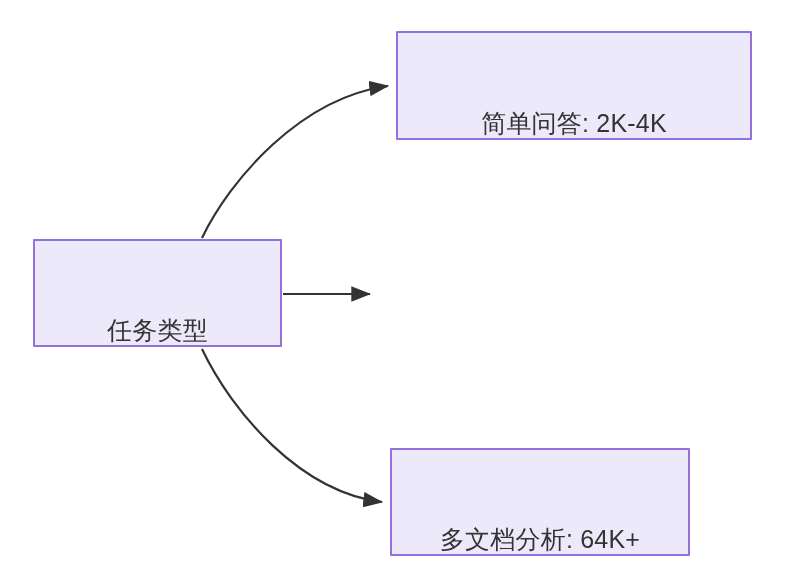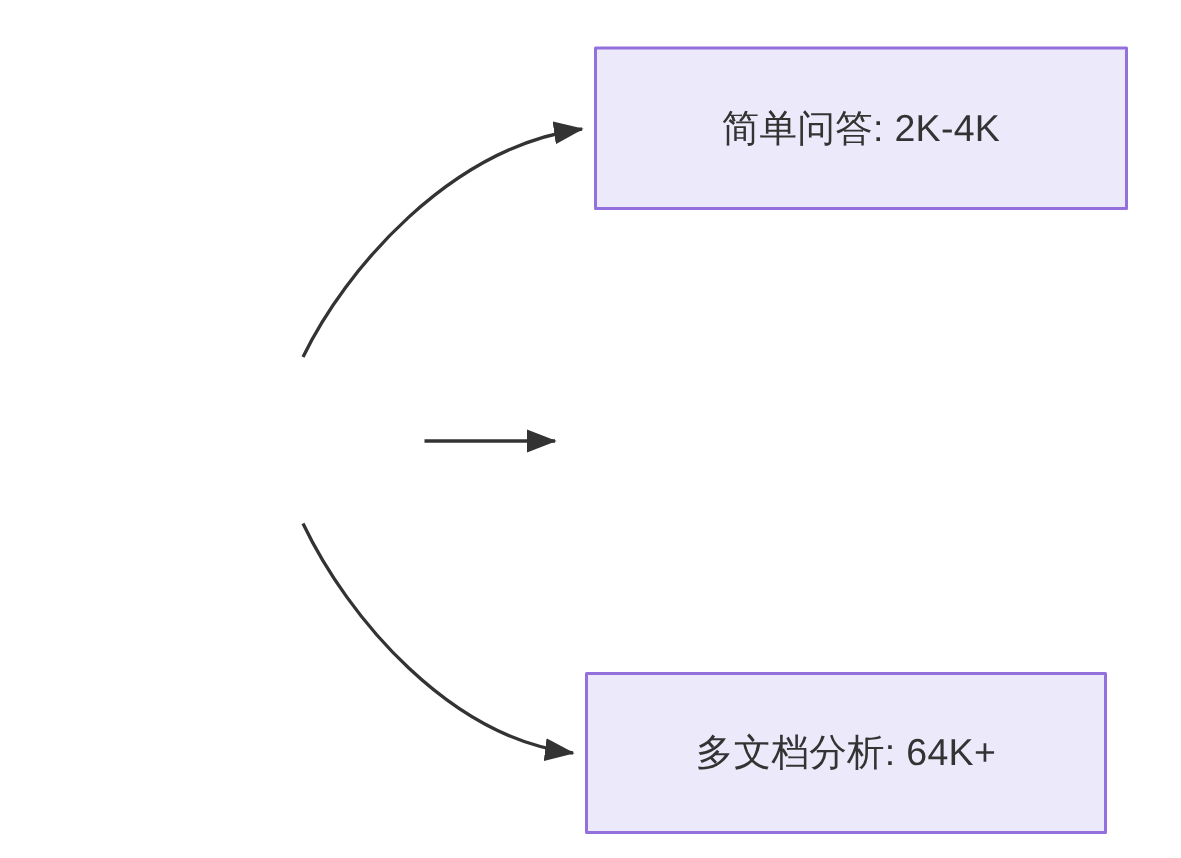--- a/index.html
+++ b/index.html
@@ -26,56 +26,59 @@
     height: 572px;
     pointer-events: none;
   }
   .node {
     position: absolute;
     box-sizing: border-box;
     background: #ECEAFA;
     border: 2px solid #9370DB;
     border-radius: 1px;
     display: flex;
-    align-items: center;
+    align-items: flex-end;
     justify-content: center;
     text-align: center;
   }
   .node-label {
     color: #333333;
     font-size: 25px;
     line-height: 1.2;
     letter-spacing: 0.2px;
     white-space: nowrap;
   }
   
   #node-root      { left: 33px;  top: 239px; width: 249px; height: 108px; }
   #node-simple-qa { left: 396px; top: 31px;  width: 356px; height: 109px; }
   #node-doc-sum   { left: 378px; top: 240px; width: 393px; height: 108px; }
-  #node-multi-doc { left: 390px; top: 448px; width: 348px; height: 108px; }
+  #node-multi-doc { left: 390px; top: 448px; width: 300px; height: 108px; }
 </style>
 </head>
 <body>
 
 <div id="diagram-canvas">
 
   <svg id="edge-layer" viewBox="0 0 787 572" width="787" height="572" xmlns="http://www.w3.org/2000/svg">
     <defs>
       <marker id="arrowhead" markerWidth="9" markerHeight="7" refX="8.5" refY="3.5" orient="auto" markerUnits="strokeWidth">
         <polygon points="0 0, 9 3.5, 0 7" fill="#333333"></polygon>
       </marker>
     </defs>
 
     <path d="M 202 238 C 230 180, 300 98, 388 86" fill="none" stroke="#333333" stroke-width="2.2" marker-end="url(#arrowhead)"></path>
 
     <path d="M 283 294 L 370 294" fill="none" stroke="#333333" stroke-width="2.2" marker-end="url(#arrowhead)"></path>
 
     <path d="M 202 349 C 232 412, 300 492, 382 502" fill="none" stroke="#333333" stroke-width="2.2" marker-end="url(#arrowhead)"></path>
   </svg>
 
+  <div class="node" id="node-root">
+    <span class="node-label">任务类型</span>
+  </div>
 
   <div class="node" id="node-simple-qa">
     <span class="node-label">简单问答: 2K-4K</span>
   </div>
 
 
   <div class="node" id="node-multi-doc">
     <span class="node-label">多文档分析: 64K+</span>
   </div>
 

